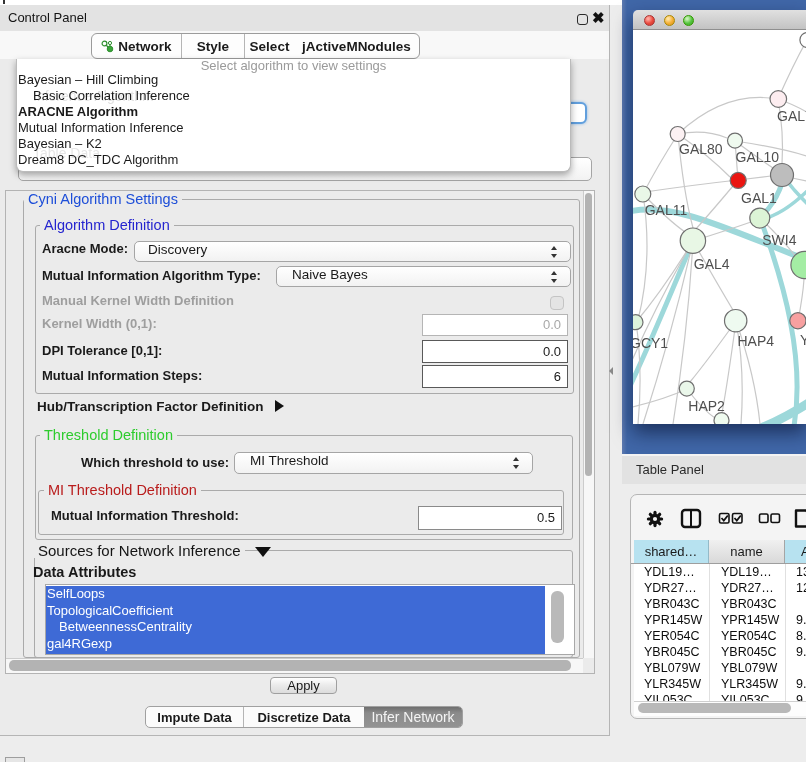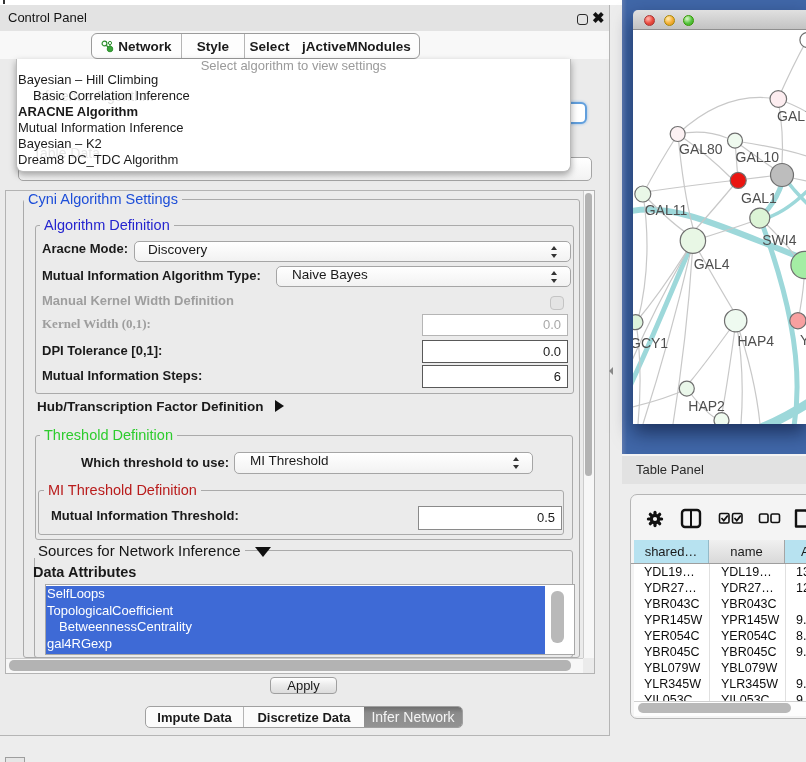--- a/index.html
+++ b/index.html
@@ -78,21 +78,21 @@
       <span class="ct" style="left:13px;font-size:13.5px;">Discovery</span>
       <span class="arr"></span>
     </div>
 <div class="row b" style="top:268px;">Mutual Information Algorithm Type:</div>
 <div class="combo" style="left:276px;top:266px;width:295px;height:21px;">
       <span class="ct" style="left:15px;font-size:13.5px;">Naive Bayes</span>
       <span class="arr"></span>
     </div>
 <div class="row b gray" style="top:293px;">Manual Kernel Width Definition</div>
 <div class="abs" style="left:550px;top:296px;width:14px;height:14px;background:#e4e4e4;border:1px solid #c4c4c4;border-radius:4px;box-sizing:border-box;"></div>
-<div class="row b gray" style="top:316px;font-family:Liberation Serif, serif;">Kernel Width (0,1):</div>
+<div class="row b gray" style="top:316px;">Kernel Width (0,1):</div>
 <div class="field" style="left:422px;top:314px;width:146px;height:22px;border-color:#b5b5b5;color:#a8a8a8;line-height:20px;">0.0</div>
 <div class="row b" style="top:343px;">DPI Tolerance [0,1]:</div>
 <div class="field" style="left:422px;top:340px;width:146px;height:23px;line-height:21px;">0.0</div>
 <div class="row b" style="top:368px;">Mutual Information Steps:</div>
 <div class="field" style="left:422px;top:365px;width:146px;height:23px;line-height:21px;">6</div>
 
 <div class="abs b" style="left:37px;top:399px;height:16px;line-height:16px;font-size:13.5px;">Hub/Transcription Factor Definition</div>
 <div class="abs" style="left:275px;top:400px;width:0;height:0;border-top:6px solid transparent;
   border-bottom:6px solid transparent;border-left:9.5px solid #111;"></div>
 

